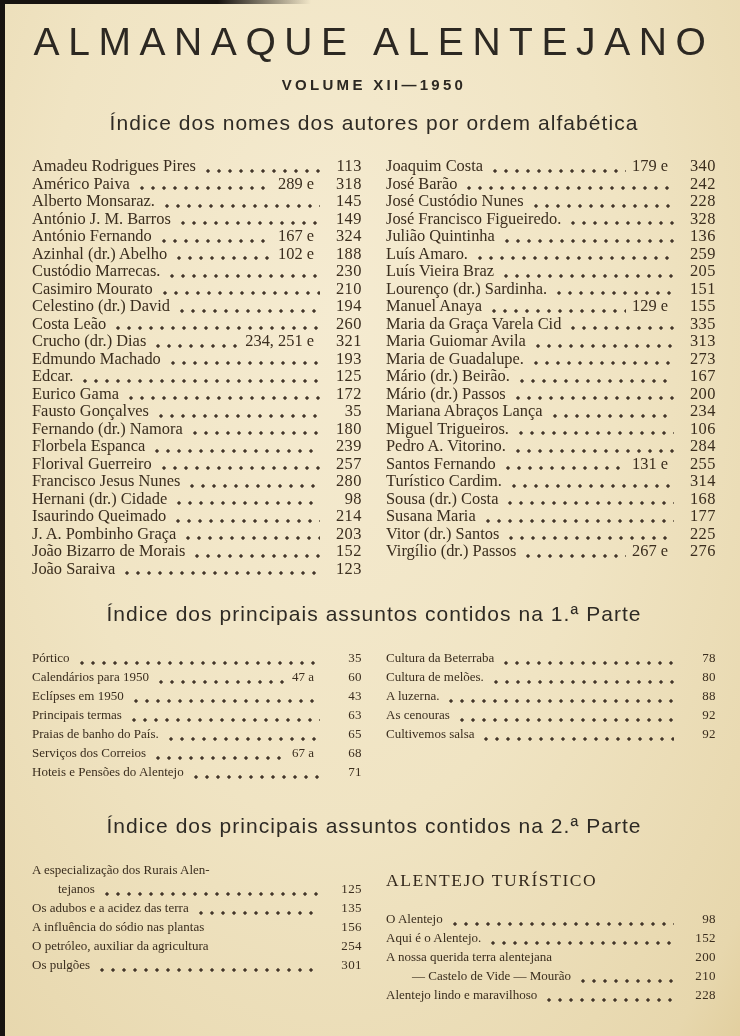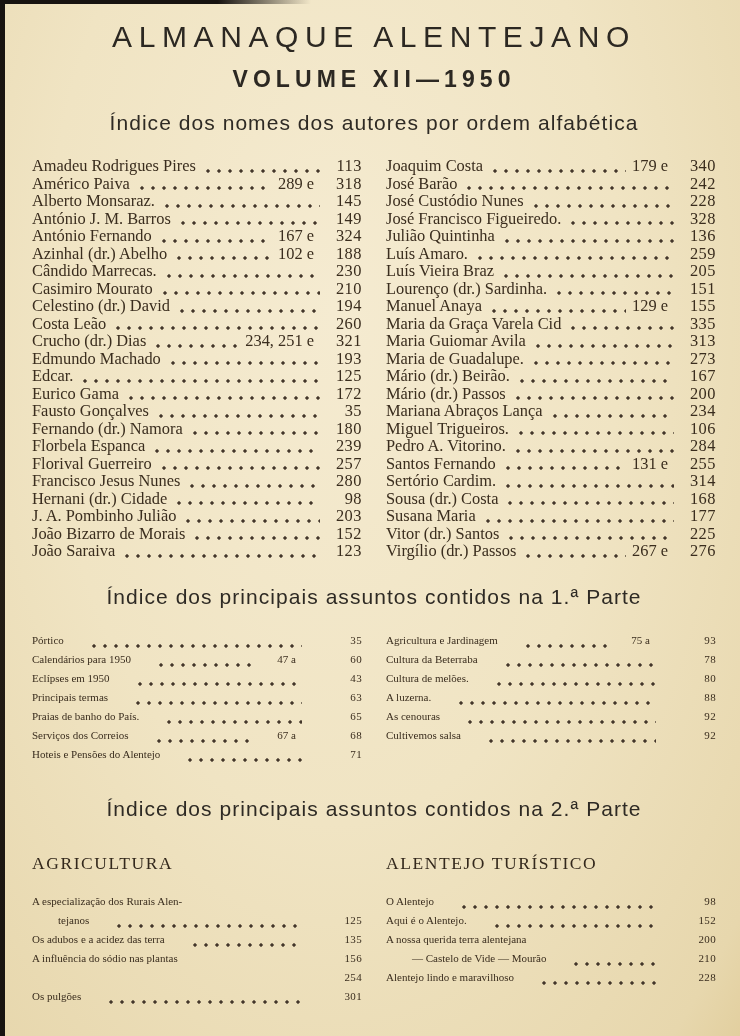--- a/index.html
+++ b/index.html
@@ -24,31 +24,31 @@
   .page {
     position: relative;
     box-sizing: border-box;
     padding: 16px 24px 0 32px;
     height: 100%;
   }
   .book-title {
     text-align: center;
     font-family: "Liberation Sans", sans-serif;
     font-weight: 400;
-    font-size: 30px;
+    font-size: 39px;
     letter-spacing: 0.22em;
     color: #2c2822;
     margin-top: 4px;
     white-space: nowrap;
   }
   .volume-line {
     text-align: center;
     font-family: "Liberation Sans", sans-serif;
     font-weight: 700;
-    font-size: 23px;
+    font-size: 15px;
     letter-spacing: 0.22em;
     color: #2c2822;
     margin-top: 12px;
   }
   .section-heading {
     text-align: center;
     font-family: "Liberation Sans", sans-serif;
     font-weight: 400;
     font-size: 21px;
     letter-spacing: 0.05em;
@@ -65,21 +65,21 @@
   }
   .col { flex: 1 1 0; min-width: 0; }
 
   .row {
     display: flex;
     align-items: baseline;
     font-size: 16.4px;
     line-height: 17.5px;
     white-space: nowrap;
   }
-  .cols-part1 .row, .cols-part2 .row { line-height: 19px; font-size: 11px; gap: 18px; }
+  .cols-part1 .row, .cols-part2 .row { line-height: 19px; font-size: 13px; }
   .row.indent .nm { padding-left: 26px; }
   .nm { flex: 0 0 auto; }
   .leader {
     flex: 1 1 auto;
     min-width: 0;
     height: 13px;
     align-self: flex-end;
     margin: 0 6px 1px 9px;
     background-image: radial-gradient(circle at 3px 10px, #43362a 1.4px, rgba(67,54,42,0) 1.9px);
     background-size: 11px 13px;
@@ -142,21 +142,21 @@
     <span class="mid">167 e</span>
     <span class="pg">324</span>
   </div>
         <div class="row">
     <span class="nm">Azinhal (dr.) Abelho</span>
     <span class="leader"></span>
     <span class="mid">102 e</span>
     <span class="pg">188</span>
   </div>
         <div class="row">
-    <span class="nm">Cândido Marrecas.</span>
+    <span class="nm">Custódio Marrecas.</span>
     <span class="leader"></span>
 
     <span class="pg">230</span>
   </div>
         <div class="row">
     <span class="nm">Casimiro Mourato</span>
     <span class="leader"></span>
 
     <span class="pg">210</span>
   </div>
@@ -226,21 +226,27 @@
 
     <span class="pg">280</span>
   </div>
         <div class="row">
     <span class="nm">Hernani (dr.) Cidade</span>
     <span class="leader"></span>
 
     <span class="pg">98</span>
   </div>
         <div class="row">
-    <span class="nm">J. A. Pombinho Julião</span>
+    <span class="nm">Isaurindo Queimado</span>
+    <span class="leader"></span>
+
+    <span class="pg">214</span>
+  </div>
+        <div class="row">
+    <span class="nm">J. A. Pombinho Graça</span>
     <span class="leader"></span>
 
     <span class="pg">203</span>
   </div>
         <div class="row">
     <span class="nm">João Bizarro de Morais</span>
     <span class="leader"></span>
 
     <span class="pg">152</span>
   </div>
@@ -354,21 +360,21 @@
 
     <span class="pg">284</span>
   </div>
         <div class="row">
     <span class="nm">Santos Fernando</span>
     <span class="leader"></span>
     <span class="mid">131 e</span>
     <span class="pg">255</span>
   </div>
         <div class="row">
-    <span class="nm">Sertório Cardim.</span>
+    <span class="nm">Turístico Cardim.</span>
     <span class="leader"></span>
 
     <span class="pg">314</span>
   </div>
         <div class="row">
     <span class="nm">Sousa (dr.) Costa</span>
     <span class="leader"></span>
 
     <span class="pg">168</span>
   </div>
@@ -435,26 +441,20 @@
   </div>
         <div class="row">
     <span class="nm">Hoteis e Pensões do Alentejo</span>
     <span class="leader"></span>
 
     <span class="pg">71</span>
   </div>
       </div>
     <div class="col">
         <div class="row">
-    <span class="nm">Agricultura e Jardinagem</span>
-    <span class="leader"></span>
-    <span class="mid">75 a</span>
-    <span class="pg">93</span>
-  </div>
-        <div class="row">
     <span class="nm">Cultura da Beterraba</span>
     <span class="leader"></span>
 
     <span class="pg">78</span>
   </div>
         <div class="row">
     <span class="nm">Cultura de melões.</span>
     <span class="leader"></span>
 
     <span class="pg">80</span>
@@ -477,21 +477,20 @@
 
     <span class="pg">92</span>
   </div>
       </div>
   </div>
 
   <div class="section-heading heading-part2">Índice dos principais assuntos contidos na 2.ª Parte</div>
 
   <div class="cols cols-part2">
     <div class="col">
-      <div class="subheading">AGRICULTURA</div>
       <div>
           <div class="row">
     <span class="nm">A especialização dos Rurais Alen-</span>
 
   </div>
           <div class="row indent">
     <span class="nm">tejanos</span>
     <span class="leader"></span>
 
     <span class="pg">125</span>
@@ -502,20 +501,21 @@
 
     <span class="pg">135</span>
   </div>
           <div class="row">
     <span class="nm">A influência do sódio nas plantas</span>
     <span class="leader blank"></span>
 
     <span class="pg">156</span>
   </div>
           <div class="row">
+    <span class="nm">O petróleo, auxiliar da agricultura</span>
     <span class="leader blank"></span>
 
     <span class="pg">254</span>
   </div>
           <div class="row">
     <span class="nm">Os pulgões</span>
     <span class="leader"></span>
 
     <span class="pg">301</span>
   </div>

